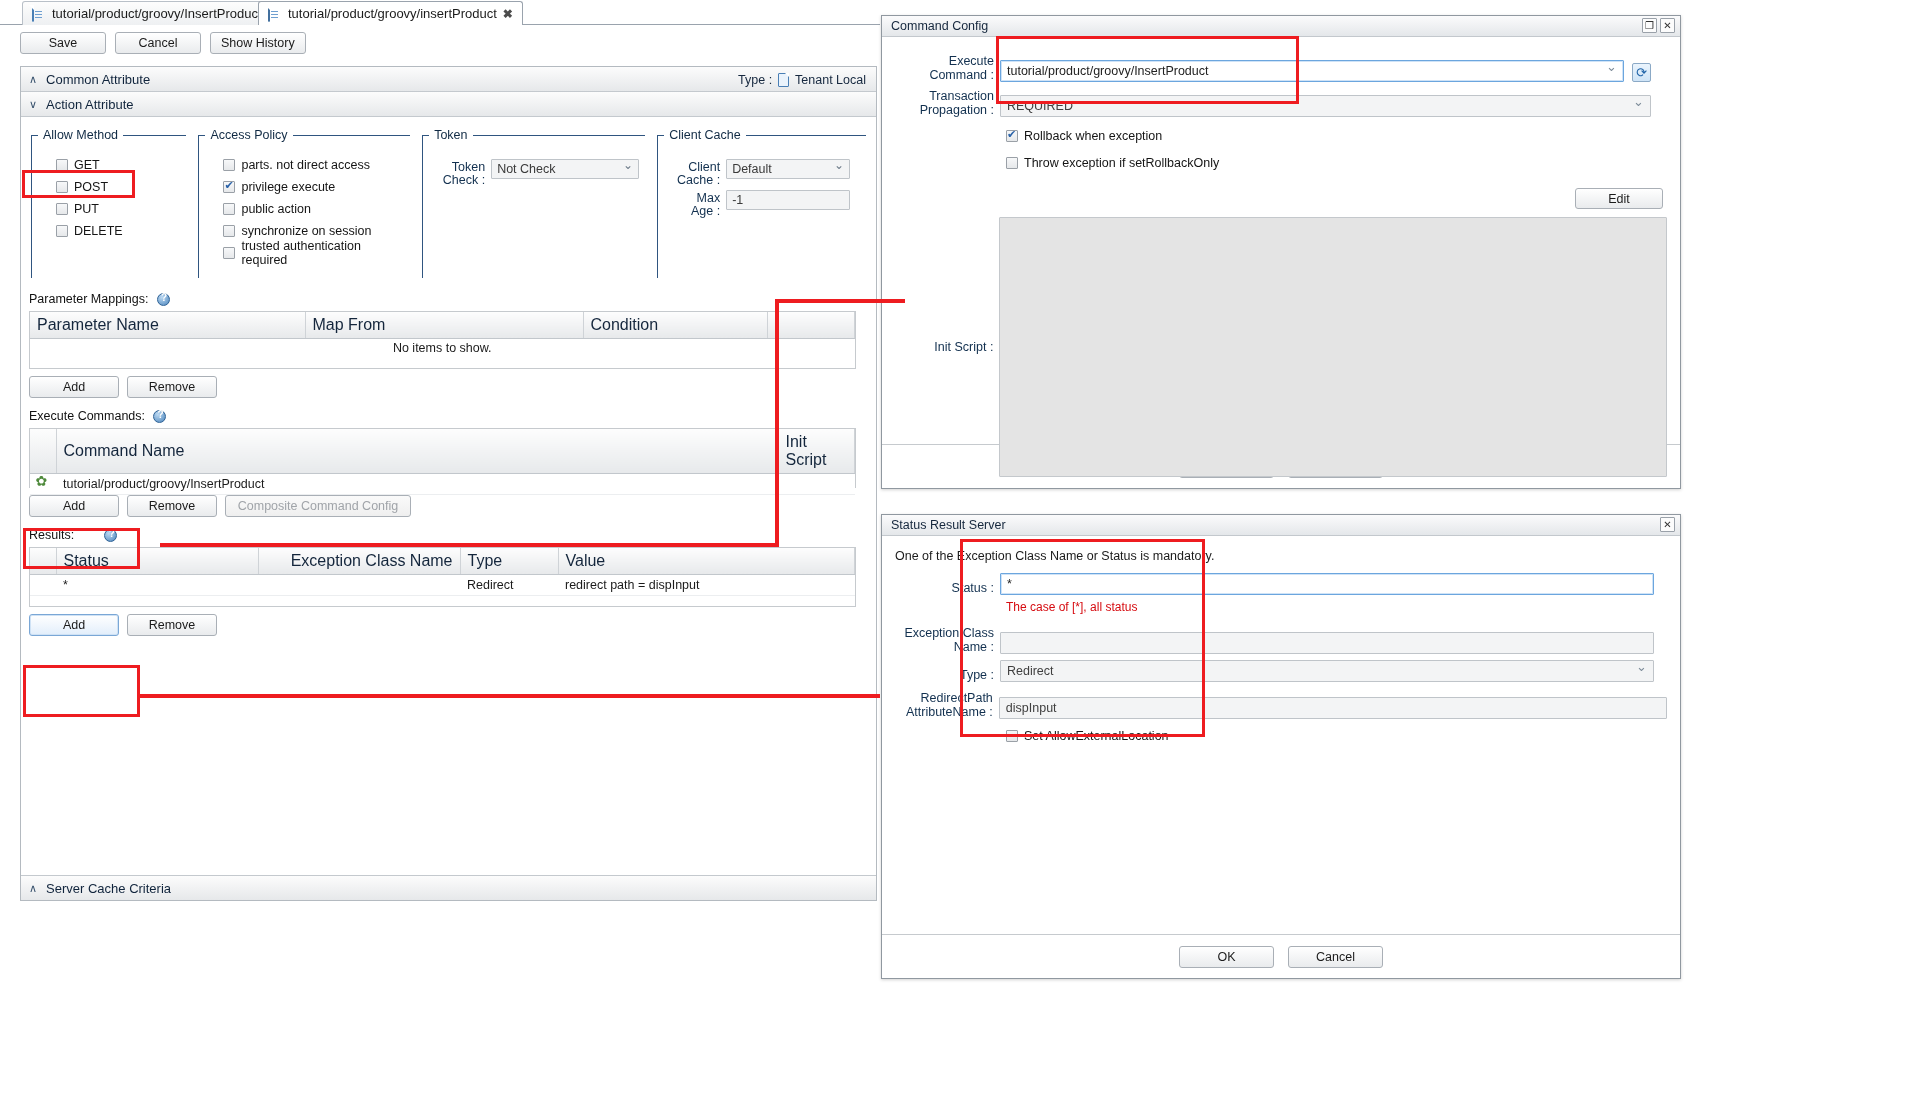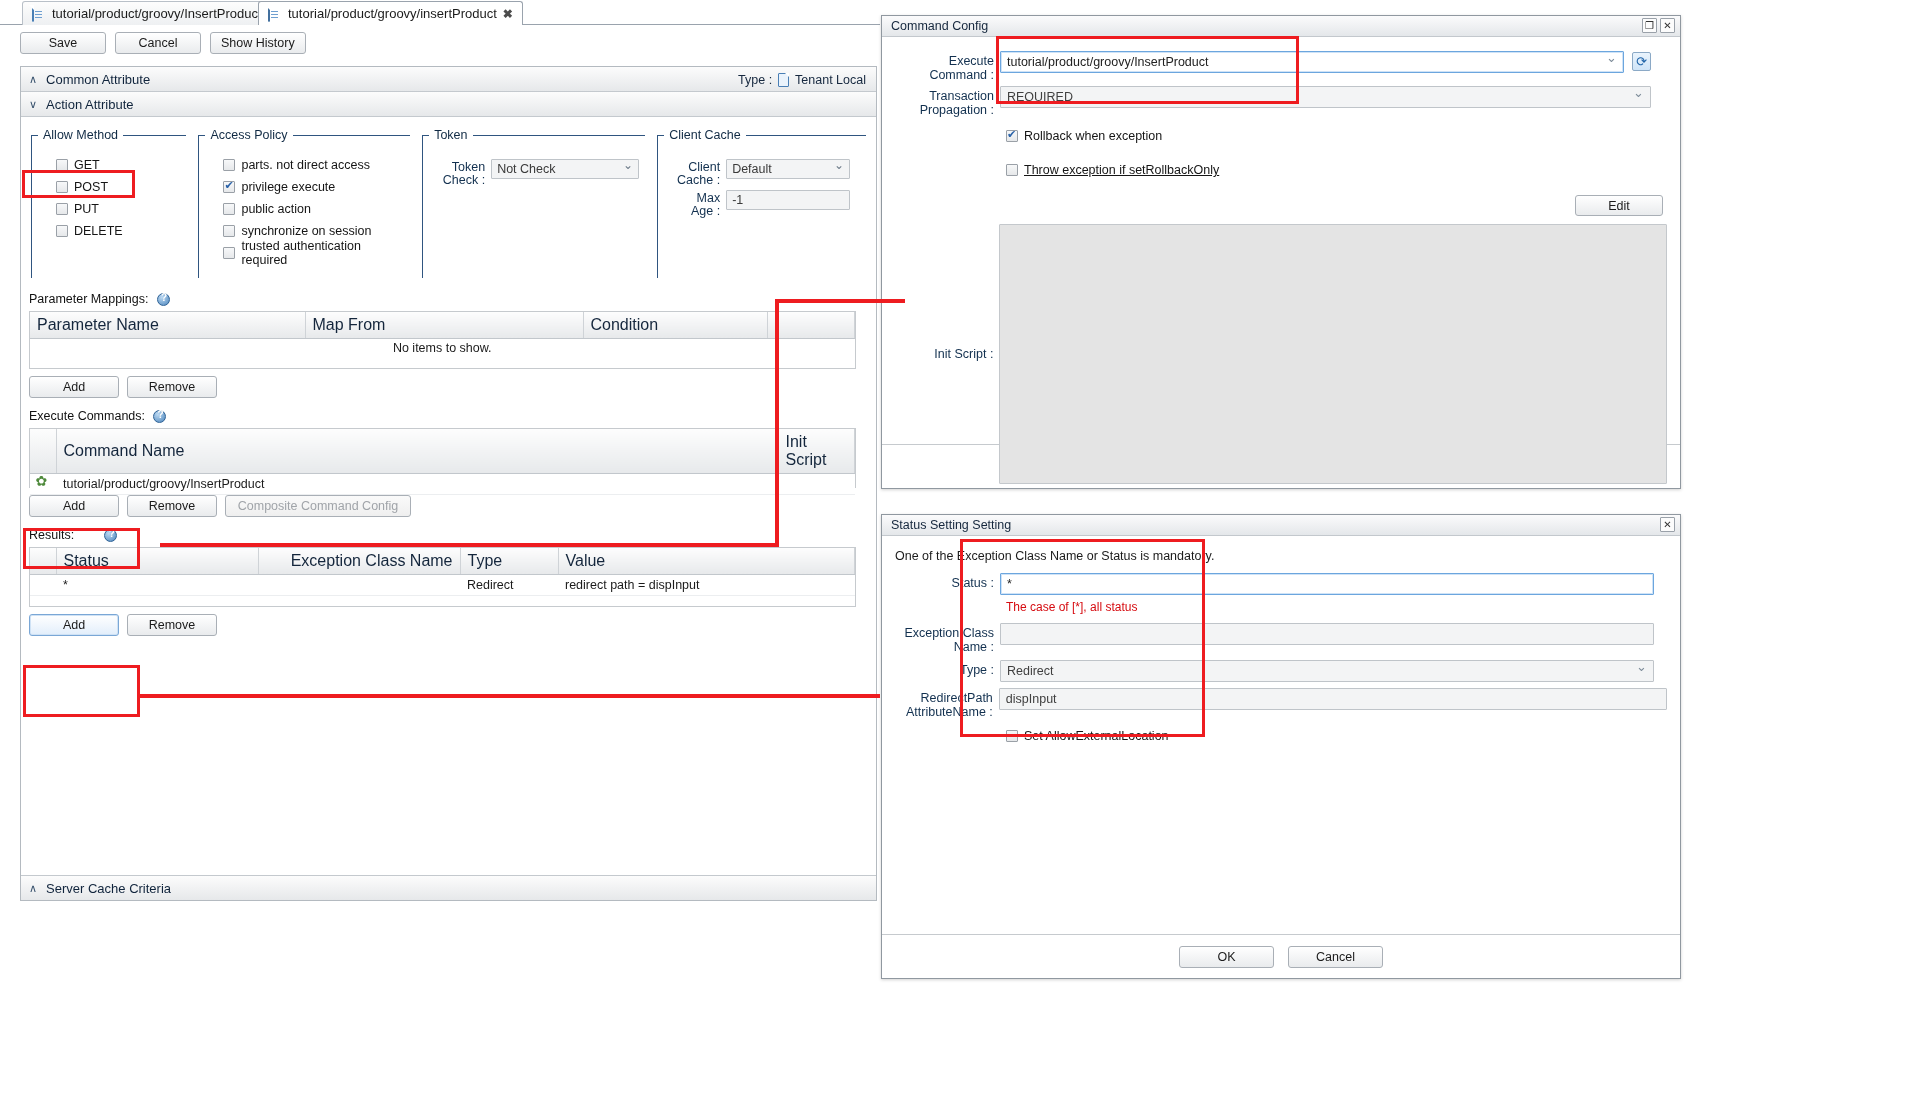--- a/index.html
+++ b/index.html
@@ -185,21 +185,21 @@
     display: flex; align-items: center; justify-content: center;
     font-size: 10px; color: #333; cursor: pointer; border-radius: 1px;
     font-family: "DejaVu Sans", sans-serif;
   }
   .dlg-body { position: relative; }
   .dlg-foot {
     border-top: 1px solid #c6cace; height: 44px;
     display: flex; align-items: center; justify-content: center; gap: 14px;
     background: #ffffff;
   }
-  .frow { display: flex; align-items: flex-start; margin-bottom: 4px; }
+  .frow { display: flex; align-items: flex-end; margin-bottom: 4px; }
   .frow .fl {
     width: 105px; text-align: right; padding-right: 6px; font-size: 12.5px;
     color: #12304f; line-height: 14px; padding-top: 3px;
   }
   .tinp {
     border: 1px solid #bfc4c9; background: #f3f4f5; height: 22px;
     font-size: 12.5px; color: #3f3f3f; padding: 0 6px;
     display: flex; align-items: center; border-radius: 1px;
   }
   .tinp.active { background: #ffffff; border-color: #6ca6de; box-shadow: inset 0 0 0 1px #cfe3f7; color:#222; }
@@ -480,21 +480,21 @@
           <div>Transaction</div>
           <div>Propagation :</div>
         </div>
         <div class="tsel" style="width:651px;">REQUIRED</div>
       </div>
 
       <div class="cbrow" style="margin-left:111px;margin-top:8px;">
         <span class="cb checked"></span>
         <span class="cbtxt">Rollback when exception</span>
       </div>
-      <div class="cbrow" style="margin-left:111px;margin-top:12px;text-decoration:underline;">
+      <div class="cbrow" style="margin-left:111px;margin-top:5px;">
         <span class="cb"></span>
         <span class="cbtxt">Throw exception if setRollbackOnly</span>
       </div>
 
       <div style="display:flex;justify-content:flex-end;margin-top:14px;padding-right:4px;">
         <div class="btn" style="min-width:88px;height:21px;">Edit</div>
       </div>
 
       <div class="frow" style="margin-top:8px;align-items:center;">
         <div class="fl" style="padding-top:0;">Init Script :</div>
@@ -504,21 +504,21 @@
     <div class="dlg-foot">
       <div class="btn" style="min-width:95px;">OK</div>
       <div class="btn" style="min-width:95px;">Cancel</div>
     </div>
   </div>
 
   <div class="redbox" style="left:996px;top:36px;width:303px;height:68px;"></div>
 
   <div class="dialog" style="left:881px;top:514px;width:800px;height:465px;">
     <div class="dlg-title">
-      <span>Status Setting Setting</span>
+      <span>Status Result Server</span>
       <span class="dlg-ctrls">
         <span class="dlg-ctrl">✕</span>
       </span>
     </div>
     <div class="dlg-body" style="height:398px;padding:13px 13px 0 13px;">
 
       <div class="note-txt" style="margin-bottom:10px;">One of the Exception Class Name or Status is mandatory.</div>
 
       <div class="frow">
         <div class="fl" style="padding-top:3px;">Status :</div>

